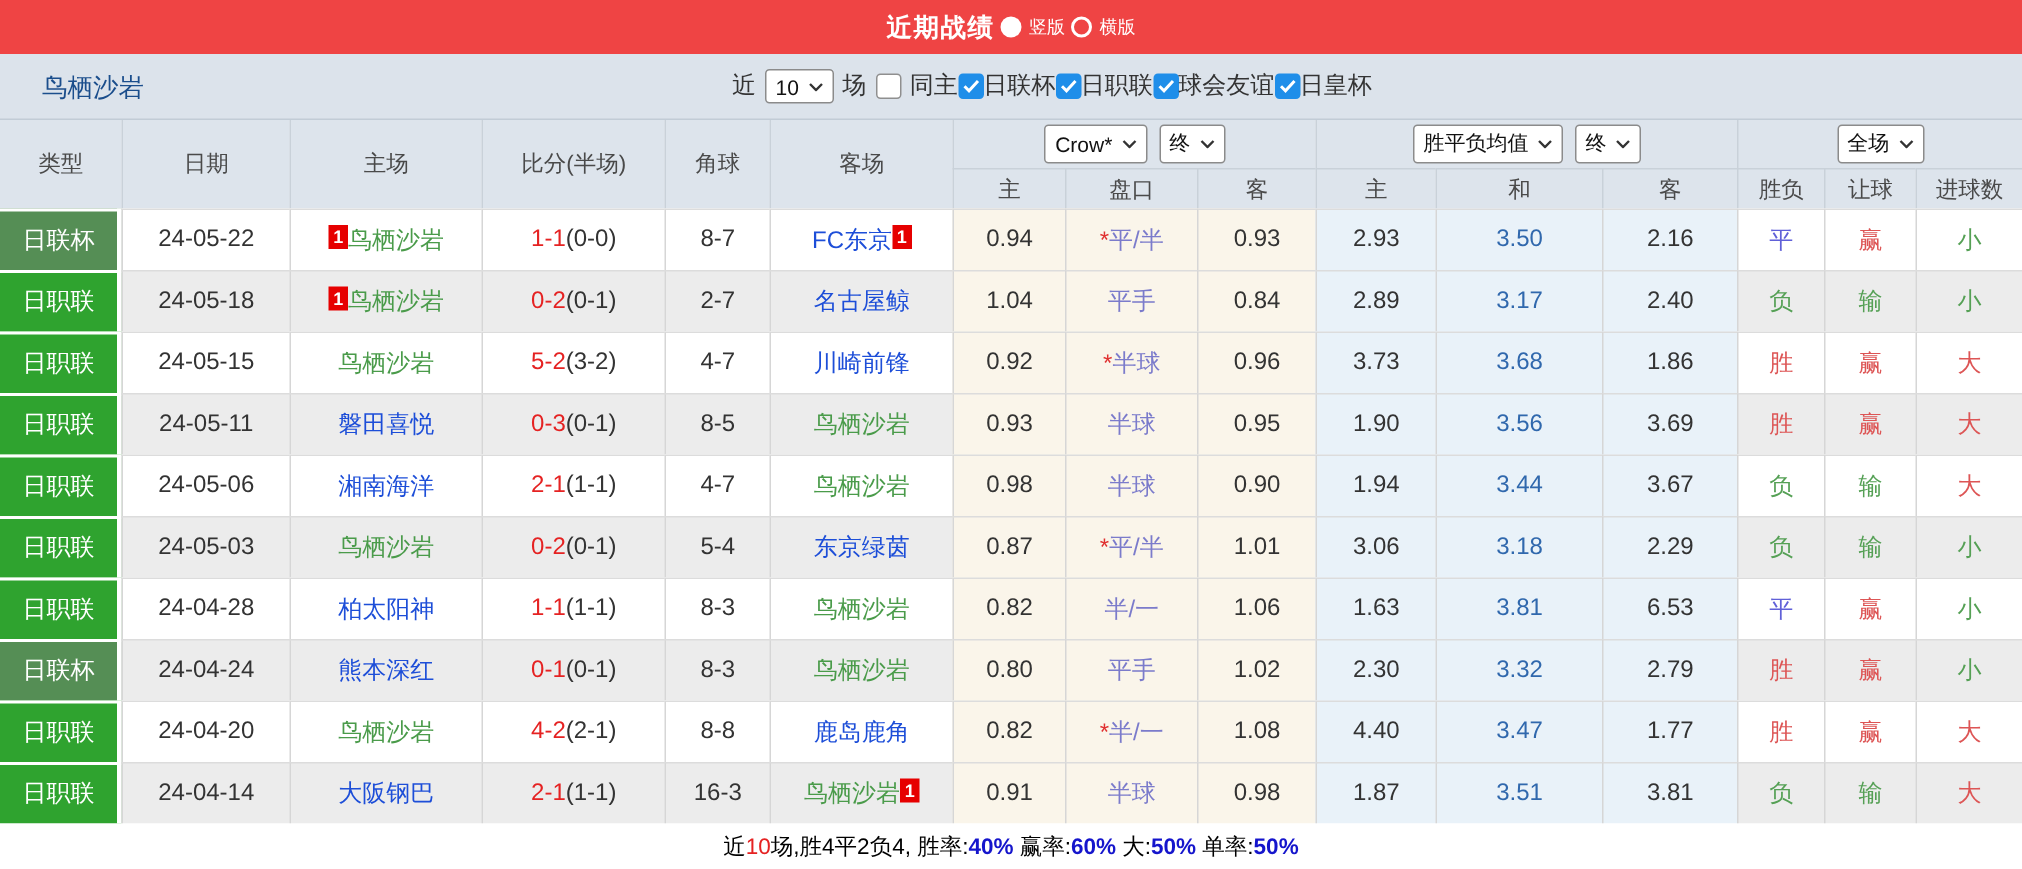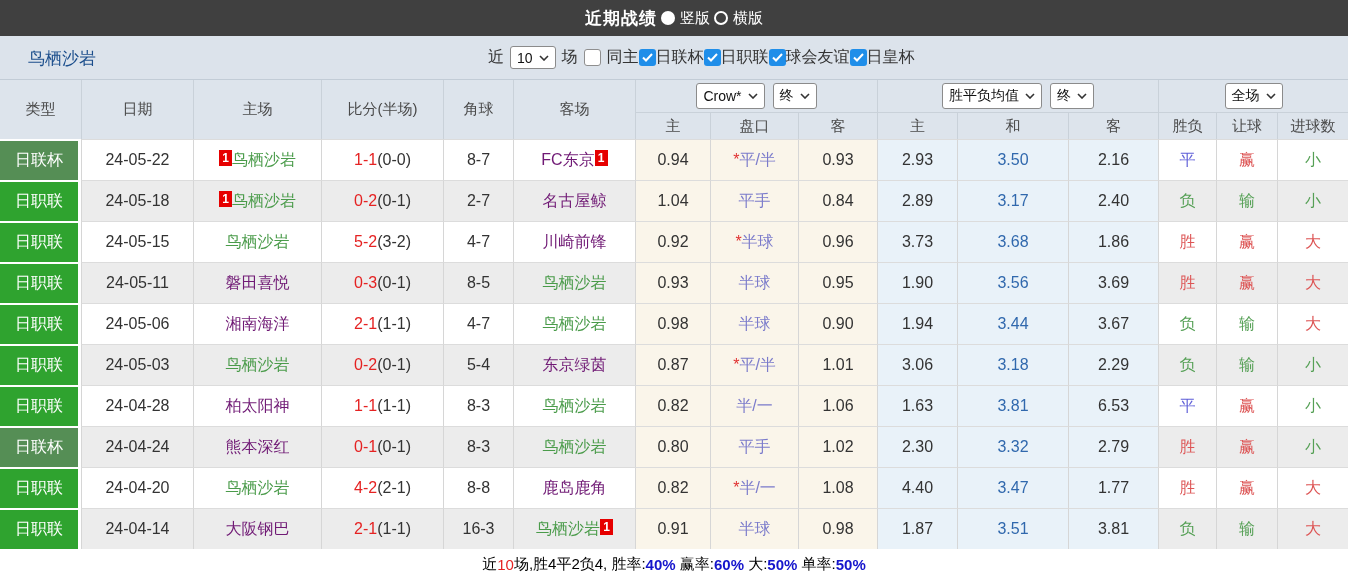--- a/index.html
+++ b/index.html
@@ -1,25 +1,25 @@
 <!DOCTYPE html>
 <html><head>
 <meta charset="utf-8">
 <style>
   html,body{margin:0;padding:0;background:#fff;}
   body{font-family:"Liberation Sans","DejaVu Sans",sans-serif;}
   .app{width:1348px;height:579px;background:#fff;overflow:hidden;position:relative;}
 
   
-  .topbar{height:36px;background:#404040;display:flex;align-items:center;justify-content:center;color:#fff;}
+  .topbar{height:36px;background:#ef4444;display:flex;align-items:center;justify-content:center;color:#fff;}
   .topbar .title{font-weight:bold;font-size:17px;letter-spacing:1px;}
   .radio{display:inline-block;border-radius:50%;margin:0 5px 0 4px;cursor:pointer;}
   .radio.on{width:14px;height:14px;background:#fff;}
   .radio.off{width:10px;height:10px;border:2px solid #fff;background:transparent;}
-  .opt{font-size:15px;cursor:pointer;font-family:Liberation Mono, monospace;}
+  .opt{font-size:12px;cursor:pointer;font-family:Liberation Mono, monospace;}
 
   
   .filterbar{height:43px;background:#dce3eb;border-bottom:1px solid #c2ccd6;position:relative;}
   .teamname{position:absolute;left:28px;top:11px;color:#1b4e8c;font-size:17px;}
   .controls{position:absolute;left:488px;top:0;height:43px;display:flex;align-items:center;font-size:16px;color:#333;}
   .controls>*{flex:none;}
   .sel{display:inline-flex;align-items:center;background:#fff;border:1px solid #8b8b8b;border-radius:3px;height:23px;padding:0 6px;font-size:14px;color:#111;gap:6px;cursor:pointer;box-sizing:border-box;}
   .sel .chev{display:inline-flex;}
   .gap{width:6px;}
   .cb{width:17px;height:17px;border-radius:3px;display:inline-flex;align-items:center;justify-content:center;box-sizing:border-box;cursor:pointer;}
@@ -42,21 +42,21 @@
   tbody tr{height:41px;}
   tbody td{border-left:1px solid #d6d6d6;border-top:1px solid #dcdcdc;font-size:16px;}
   tr.r-odd td{background:#ffffff;}
   tr.r-even td{background:#ececec;}
   tbody td.bg-ah{background:#faf5ea;}
   tbody td.bg-avg{background:#e9f2f9;}
   td.c-type{border-left:none;border-top:2px solid #fff;border-right:3px solid #fff;color:#fff;font-size:16px;}
   td.c-type.lc-league{background:#2fa32f;}
   td.c-type.lc-cup{background:#558e55;}
   .self{color:#4a9b4a;}
-  .oppo{color:#701a75;}
+  .oppo{color:#1d4ed8;}
   .rbadge{display:inline-block;background:#e60000;color:#fff;font-size:12px;font-weight:bold;width:13px;height:16px;line-height:16px;text-align:center;vertical-align:3px;}
   .score-main{color:#e52222;}
   .score-half{color:#333;}
   .line{color:#7b7bcb;}
   .star{color:#e03030;}
   .avg-draw{color:#3068ad;}
   .t-r{color:#dd5555;}
   .t-g{color:#55a055;}
   .t-b{color:#6060d8;}
 

